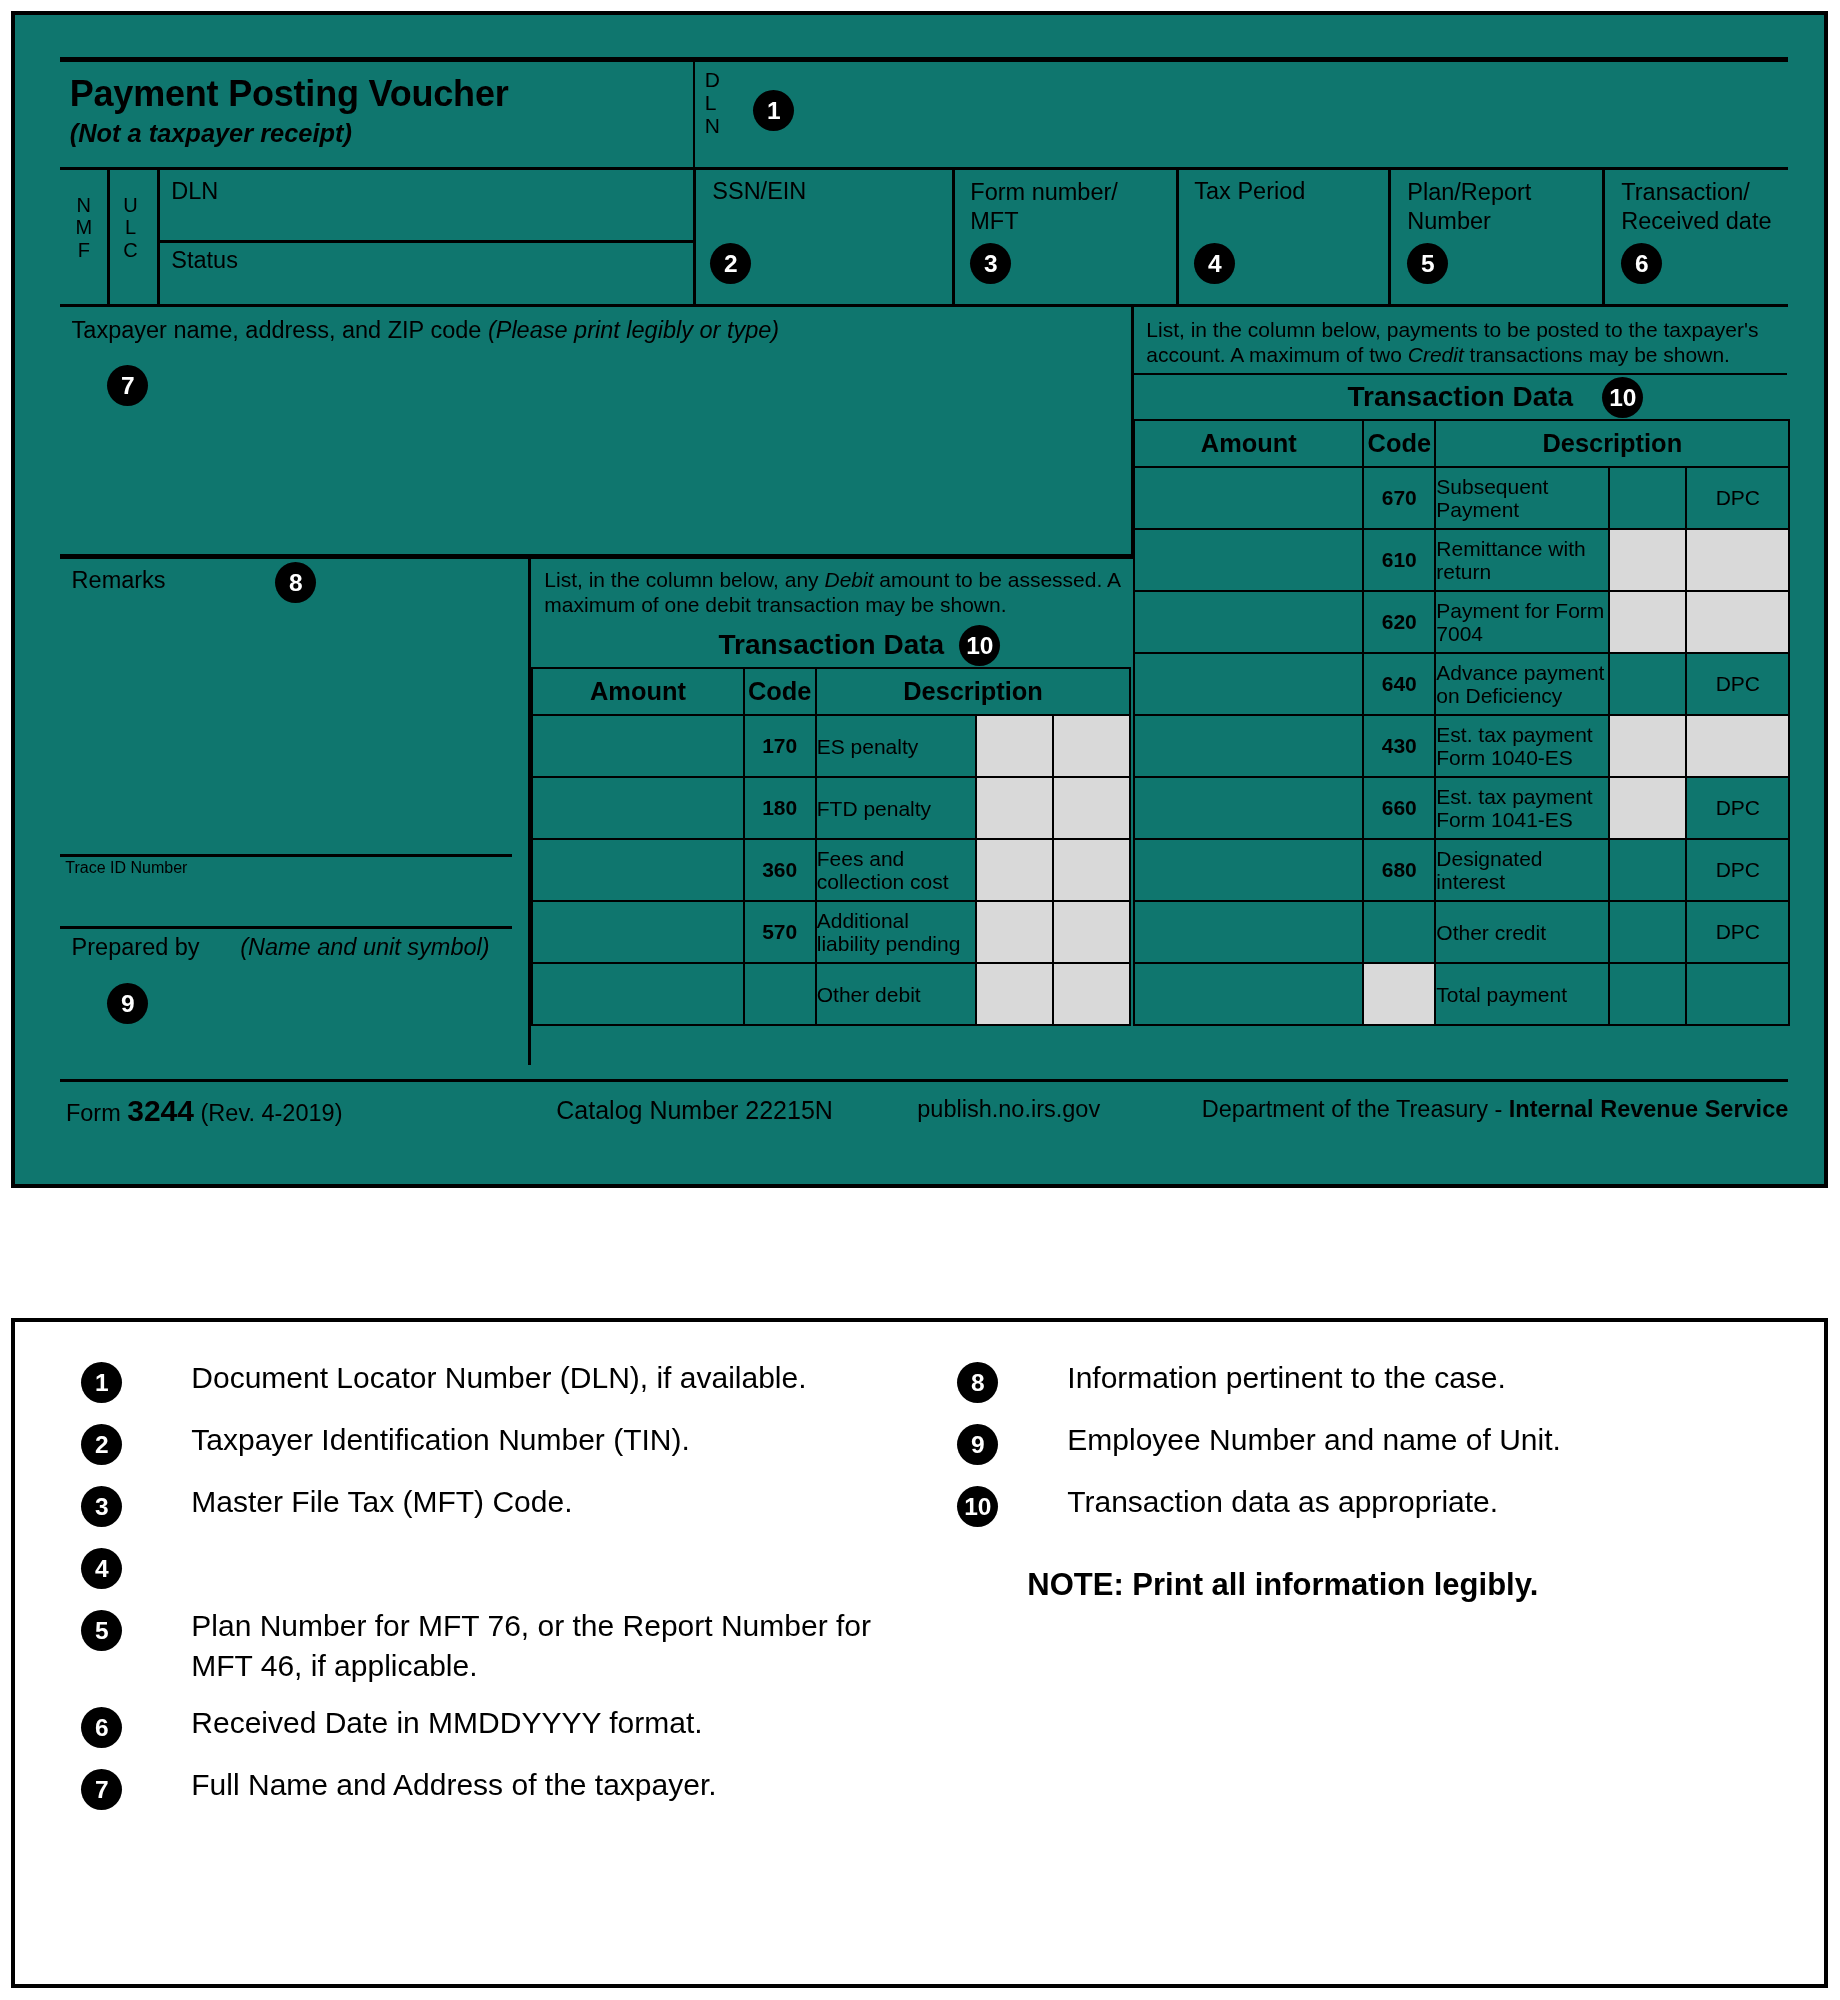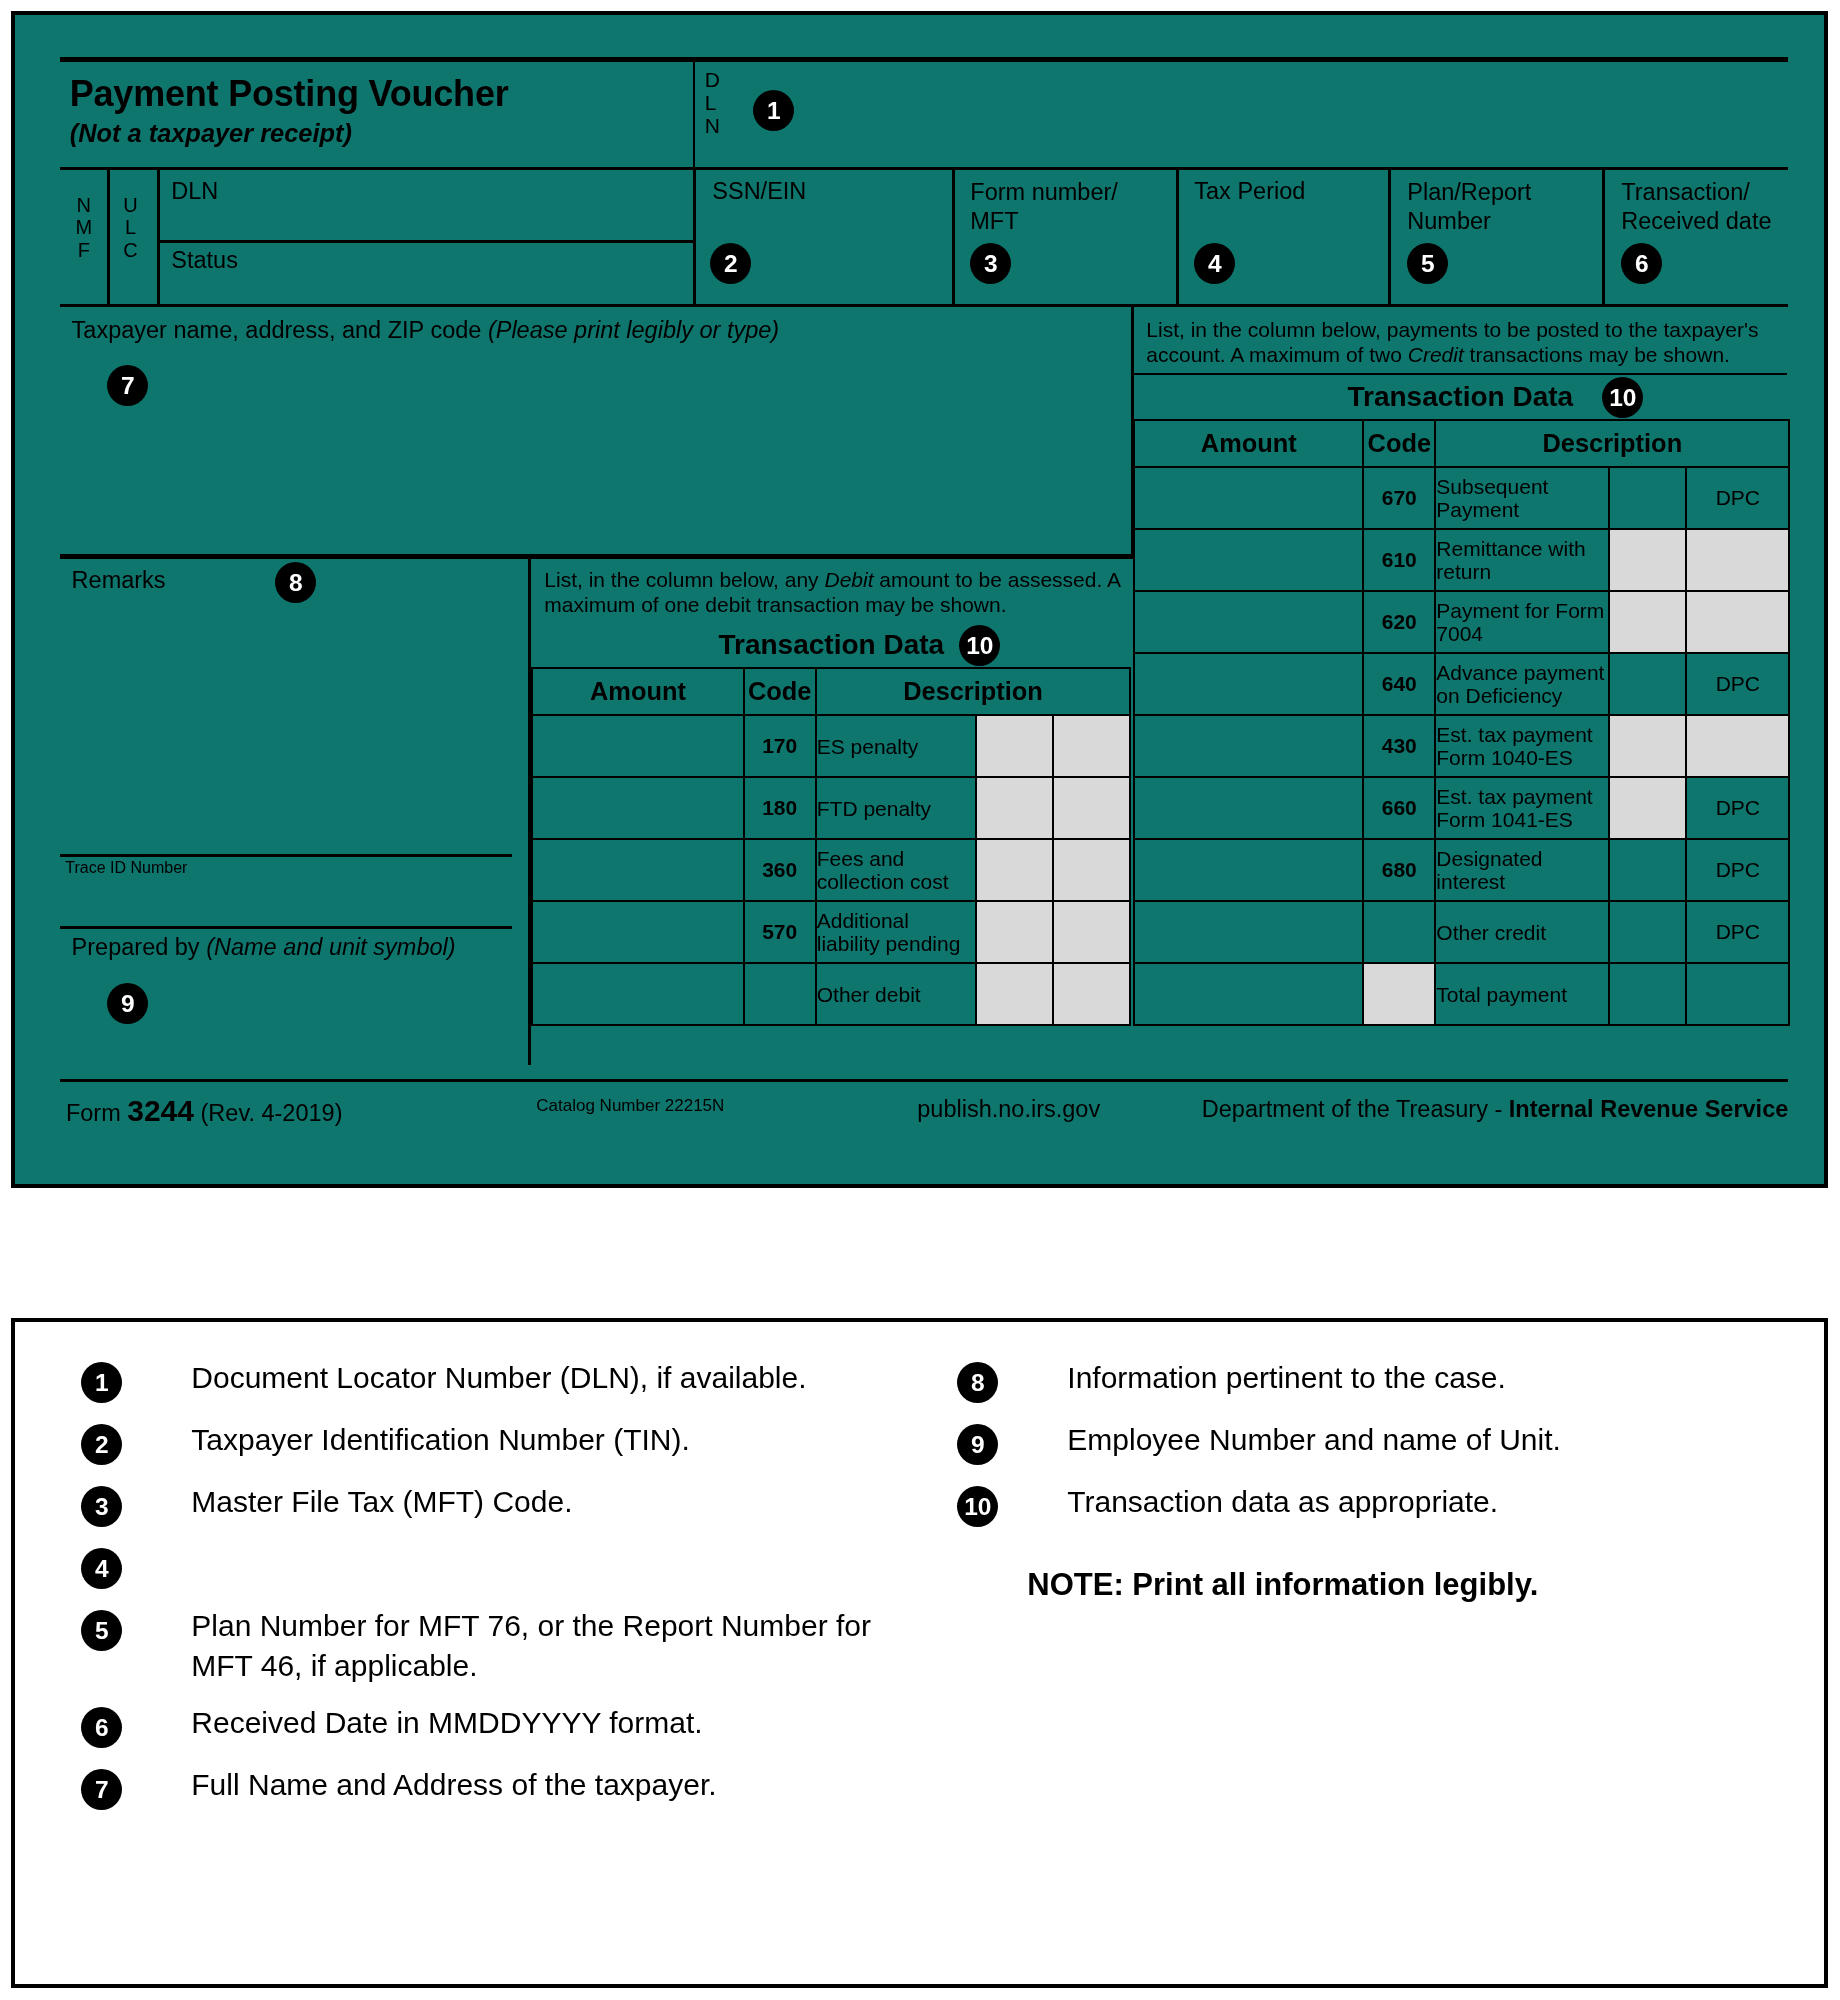--- a/index.html
+++ b/index.html
@@ -118,21 +118,21 @@
   .tp-badge { position: absolute; left: 47px; top: 58px; }
 
   .remarks-box {
     position: absolute; left: 0; top: 250px; width: 471px; height: 508px;
     box-sizing: border-box;
   }
   .remarks-label { position: absolute; left: 11.3px; top: 9.4px; font-size: 23.5px; }
   .remarks-badge { position: absolute; left: 215px; top: 4.7px; }
   .traceid-label { position: absolute; left: 5px; top: 302px; font-size: 16px; }
   .prepared-label { position: absolute; left: 11.3px; top: 377px; font-size: 23.5px; }
-  .prepared-label i { font-style: italic; }
+  .prepared-label i { font-style: italic; margin-left: 34px; }
   .prepared-badge { position: absolute; left: 47px; top: 426px; }
 
   
   .tt-note {
     font-size: 21px; line-height: 25.4px; padding: 9.4px 11.3px 0 13px;
   }
   .tt-note i { font-style: italic; }
   .tt-title {
     position: relative;
     text-align: center; font-size: 28px; font-weight: bold;
@@ -167,21 +167,21 @@
   .shade { background: #d9d9d9; }
   .rowh { height: 62px; }
 
   
   .form-footer {
     position: absolute; left: 0; top: 1022px; width: 1728px; height: 66px;
   }
   .footer-line { position: absolute; left: 0; top: 0; width: 1728px; height: 2.8px; background: #000; }
   .ff-left { position: absolute; left: 5.6px; top: 15px; font-size: 23.5px; }
   .ff-left b { font-size: 30px; font-weight: bold; }
-  .ff-cat { position: absolute; left: 476px; top: 17px; font-size: 17px; text-align: center; }
+  .ff-cat { position: absolute; left: 496px; top: 17px; font-size: 25px; text-align: center; }
   .ff-pub { position: absolute; left: 857px; top: 17px; font-size: 23.5px; }
   .ff-right { position: absolute; right: 0; top: 17px; font-size: 23.5px; }
   .ff-right b { font-weight: bold; }
 
   
   .legend-card {
     position: absolute;
     left: 11.3px;
     top: 1318px;
     width: 1817px;

